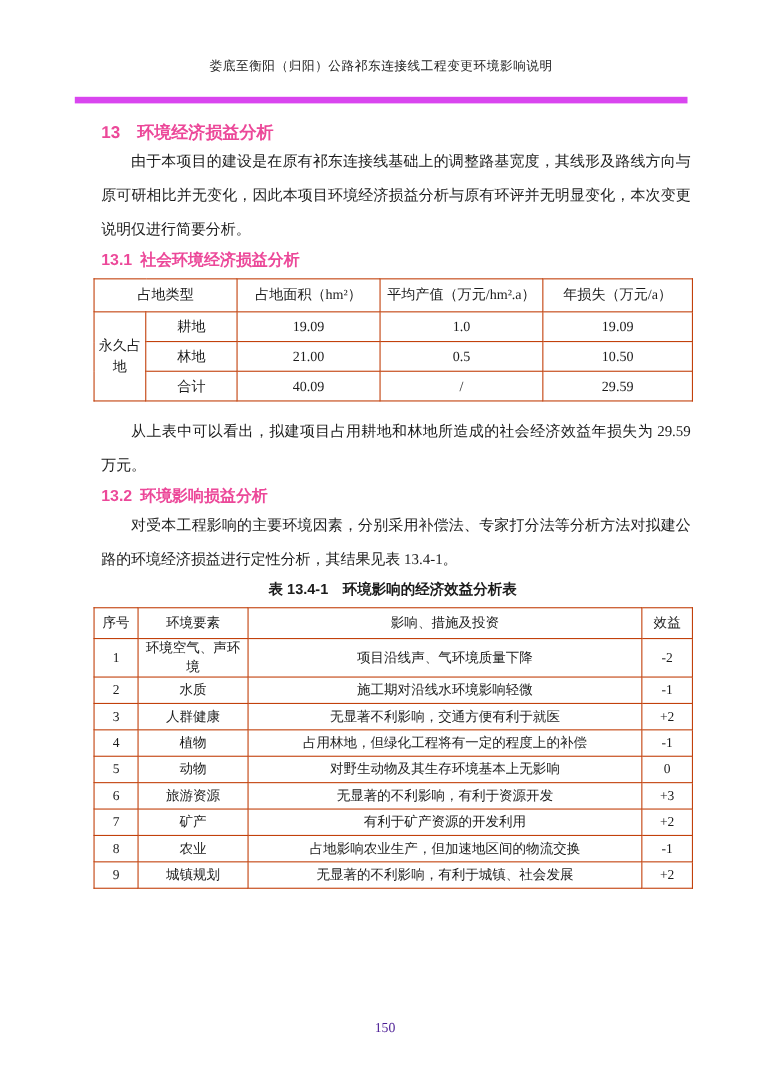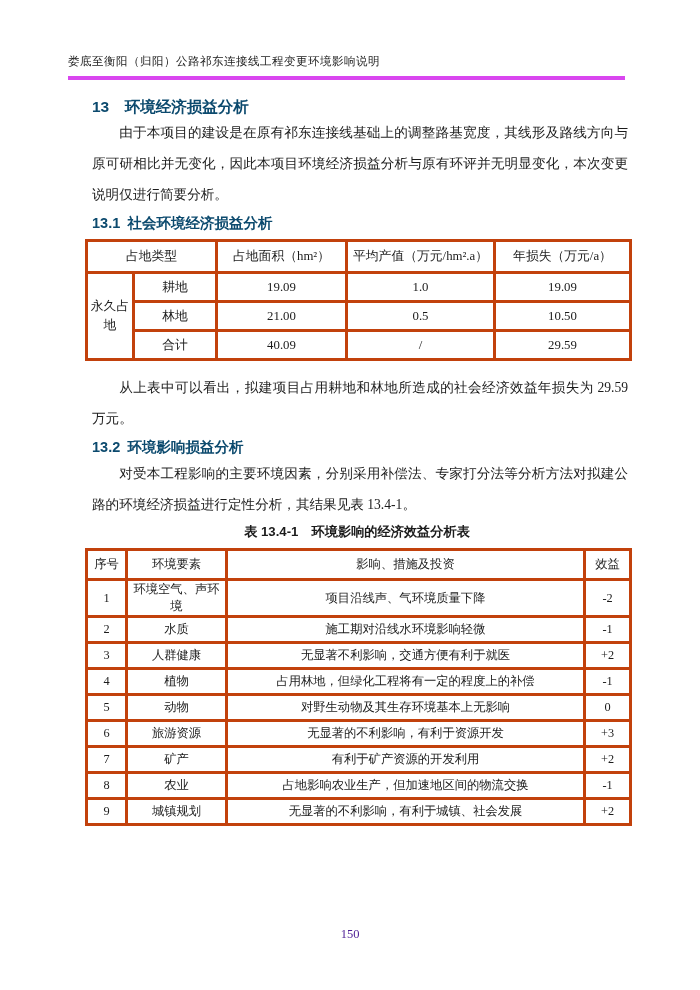--- a/index.html
+++ b/index.html
@@ -14,32 +14,32 @@
   }
   .content {
     margin-left: 85px;
     width: 544px;
     padding-top: 54px;
   }
   
   .doc-header {
     margin-left: -17px;
     width: 557px;
-    text-align: left;
+    text-align: center;
     font-size: 11.5px;
     line-height: 14px;
     letter-spacing: 0.5px;
-    padding-bottom: 8px;
-    border-bottom: 4px solid #d946ef;
+    padding-bottom: 20px;
+    border-bottom: 6px solid #d946ef;
   }
   
   .h-sec {
     font-family: "Liberation Sans", "DejaVu Sans", sans-serif;
     font-weight: bold;
-    color: #0c4a6e;
+    color: #ec4899;
     padding-left: 7px;
     margin: 0;
   }
   .h-main { font-size: 15.5px; margin-top: 17px; line-height: 20px; }
   .h-sub  { font-size: 14.5px; margin-top: 3px; line-height: 20px; }
   
   .para {
     font-size: 13.6px;
     line-height: 31px;
     text-align: justify;
@@ -60,21 +60,21 @@
     margin: 2px 0 0 0;
   }
   
   table {
     border-collapse: collapse;
     table-layout: fixed;
     width: 544px;
     margin-top: 6px;
   }
   th, td {
-    border: 3px solid #c2410c;
+    border: 1px solid #c2410c;
     text-align: center;
     vertical-align: middle;
     font-weight: normal;
     padding: 0 2px;
     overflow: hidden;
   }
   .t1 { font-size: 12.8px; }
   .t1 th { height: 29px; }
   .t1 td { height: 26px; }
   .t1 .group-cell { line-height: 1.45; padding: 0; margin-left: 12px; }

